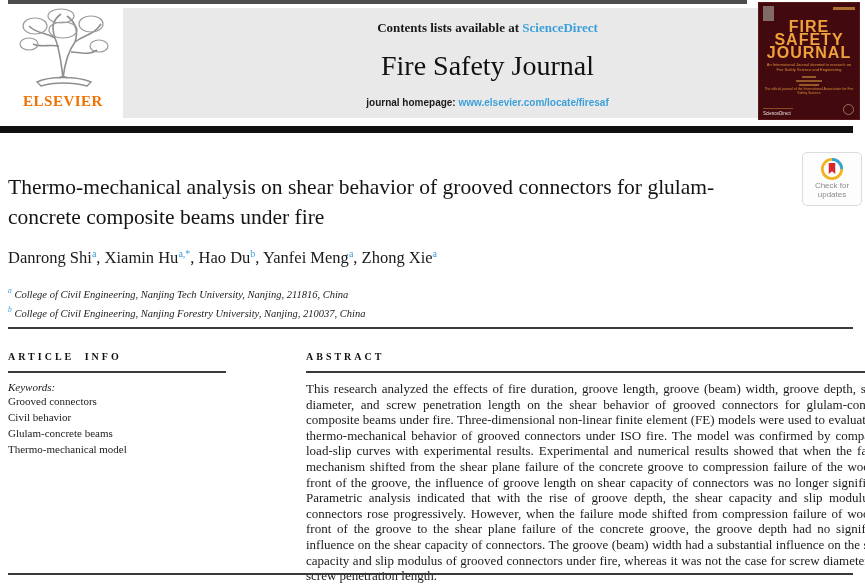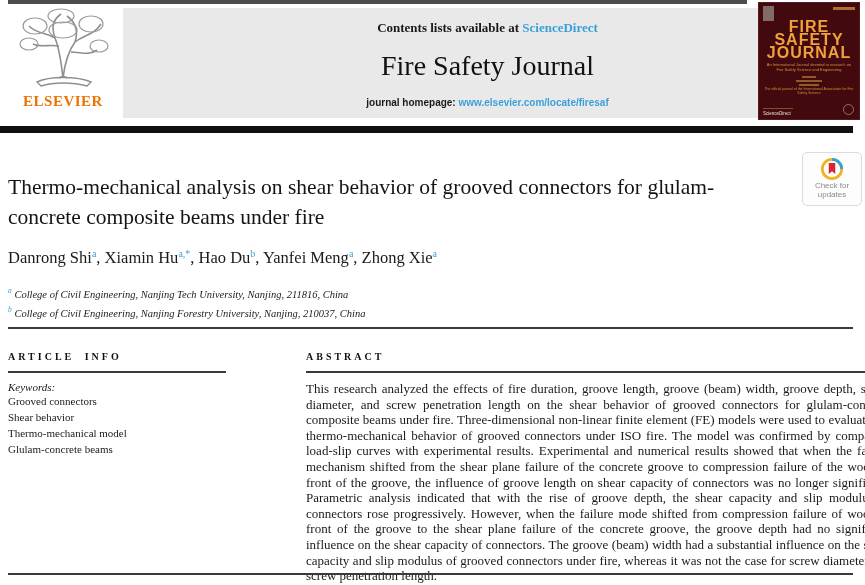--- a/index.html
+++ b/index.html
@@ -155,23 +155,23 @@
     <div><sup>b</sup><span> College of Civil Engineering, Nanjing Forestry University, Nanjing, 210037, China</span></div>
   </div>
 
   <div class="rule-full-top"></div>
 
   <div class="col-info">
     <div class="sec-head">ARTICLE INFO</div>
     <div class="sec-rule"></div>
     <div class="kw-label">Keywords:</div>
     <div class="kw-item">Grooved connectors</div>
-    <div class="kw-item">Shear behavior</div>
+    <div class="kw-item">Civil behavior</div>
+    <div class="kw-item">Glulam-concrete beams</div>
     <div class="kw-item">Thermo-mechanical model</div>
-    <div class="kw-item">Glulam-concrete beams</div>
   </div>
 
   <div class="col-abs">
     <div class="sec-head">ABSTRACT</div>
     <div class="sec-rule"></div>
     <div class="abs-text">This research analyzed the effects of fire duration, groove length, groove (beam) width, groove depth, screw diameter, and screw penetration length on the shear behavior of grooved connectors for glulam-concrete composite beams under fire. Three-dimensional non-linear finite element (FE) models were used to evaluate the thermo-mechanical behavior of grooved connectors under ISO fire. The model was confirmed by comparing load-slip curves with experimental results. Experimental and numerical results showed that when the failure mechanism shifted from the shear plane failure of the concrete groove to compression failure of the wood in front of the groove, the influence of groove length on shear capacity of connectors was no longer significant. Parametric analysis indicated that with the rise of groove depth, the shear capacity and slip modulus of connectors rose progressively. However, when the failure mode shifted from compression failure of wood in front of the groove to the shear plane failure of the concrete groove, the groove depth had no significant influence on the shear capacity of connectors. The groove (beam) width had a substantial influence on the shear capacity and slip modulus of grooved connectors under fire, whereas it was not the case for screw diameter and screw penetration length.</div>
   </div>
 
   <div class="rule-bottom"></div>
 </div>

